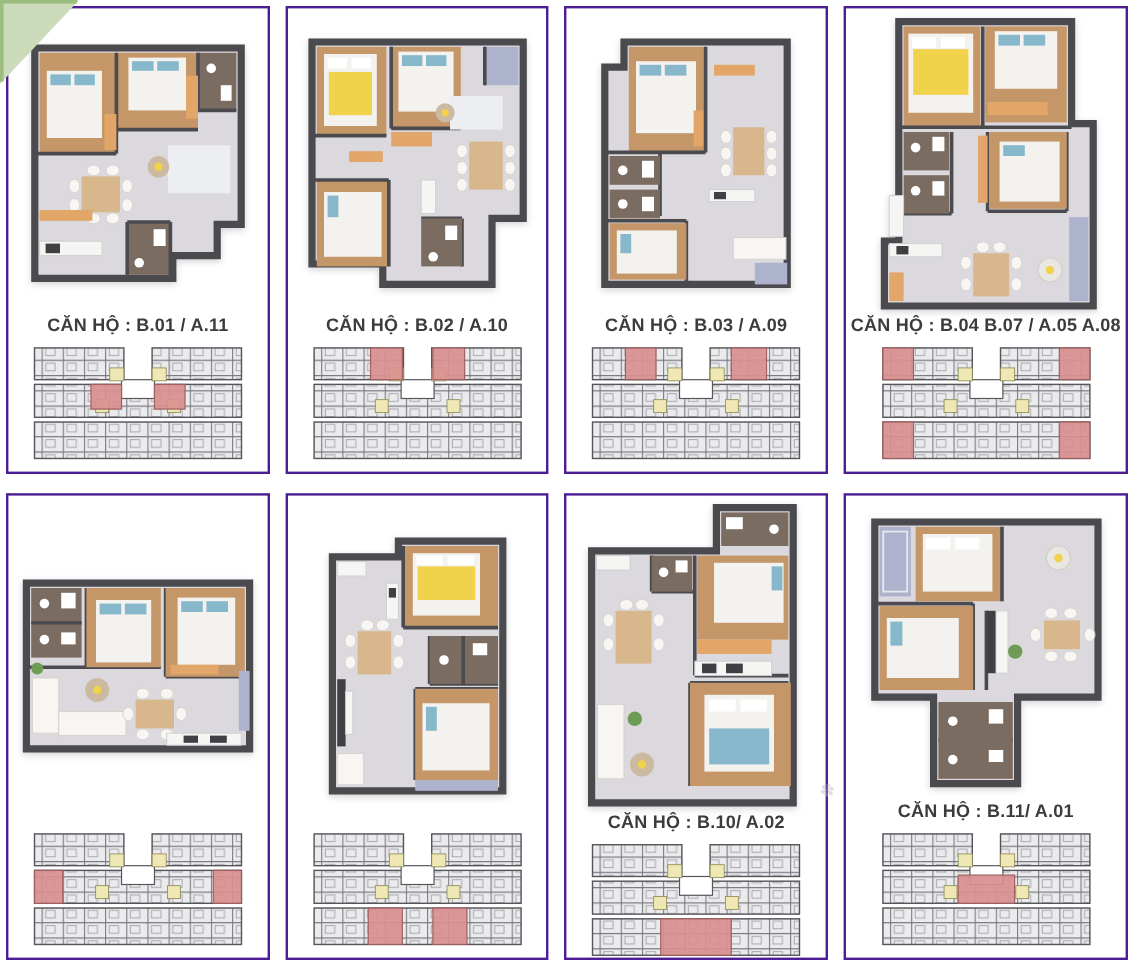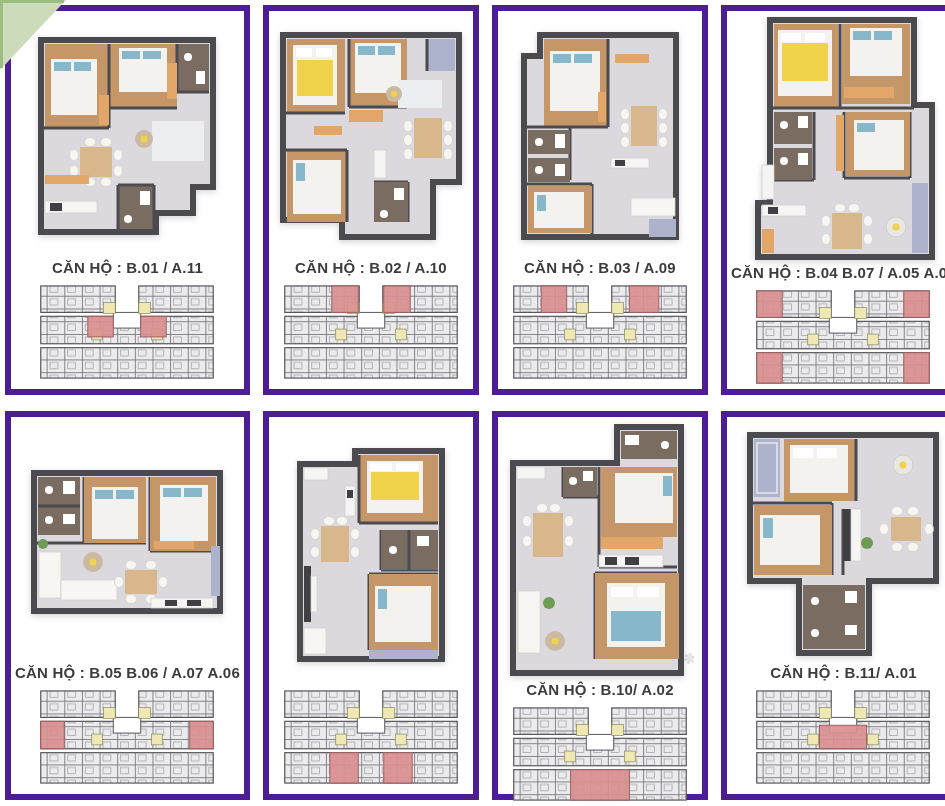--- a/index.html
+++ b/index.html
@@ -1,19 +1,19 @@
 <!DOCTYPE html>
 <html><head>
 <meta charset="utf-8">
 <style>
   html,body{margin:0;padding:0;background:#ffffff;}
   .page{position:relative;width:945px;height:806px;box-sizing:border-box;background:#ffffff;
         padding:5px;display:grid;grid-template-columns:repeat(4,1fr);grid-template-rows:390px 389px;
         gap:16px 13px;font-family:"Liberation Sans","DejaVu Sans",sans-serif;overflow:hidden;}
-  .card{margin:0;border:6px solid #4c1d95;background:#ffffff;box-sizing:border-box;
+  .card{margin:0;border:2px solid #4c1d95;background:#ffffff;box-sizing:border-box;
         display:flex;flex-direction:column;align-items:center;padding:4px 4px 8px 4px;}
   .plan{flex:1;display:flex;align-items:center;justify-content:center;width:100%;}
   .plan svg{filter:drop-shadow(0 2px 3px rgba(60,60,60,.22));}
   .unit-label{font-weight:bold;font-size:15px;letter-spacing:.2px;color:#3c3c3e;margin:2px 0 7px 0;
         white-space:nowrap;}
   .keyplan{width:196px;height:98px;flex:0 0 auto;}
   
   .tri{position:absolute;left:0;top:0;width:66px;height:70px;background:#ccdcba;
        clip-path:polygon(0 0,100% 0,0 100%);z-index:9;}
   .tri-edge-top{position:absolute;left:0;top:0;width:64px;height:3px;background:#9bbd80;z-index:10;}
@@ -320,21 +320,20 @@
           <ellipse class="ch" cx="122" cy="131" rx="5.5" ry="4.5"></ellipse>
         <ellipse class="ch" cx="90" cy="114" rx="4.5" ry="5.5"></ellipse>
           <ellipse class="ch" cx="134" cy="114" rx="4.5" ry="5.5"></ellipse>
         <rect class="ct" x="122" y="130" width="62" height="10"></rect>
         <rect class="dk" x="136" y="132" width="12" height="6"></rect>
           <rect class="dk" x="158" y="132" width="14" height="6"></rect>
         <rect class="bal" x="182" y="78" width="9" height="50"></rect>
         <rect class="fn" x="125" y="73" width="40" height="8"></rect>
       </svg>
     </div>
-    <figcaption class="unit-label">CĂN HỘ : B.05 B.06 / A.07 A.06</figcaption>
     <svg class="keyplan" viewBox="0 0 200 100">
         <defs>
           <pattern id="kp4" width="18" height="13" patternUnits="userSpaceOnUse">
             <rect x="0" y="0" width="18" height="13" fill="#ebeaed"></rect>
             <path d="M0 .5H18M.5 0V13" stroke="#77777d" stroke-width="0.9" fill="none"></path>
             <rect x="3.5" y="3" width="8" height="6.5" fill="none" stroke="#9a9aa0" stroke-width="0.7"></rect>
           </pattern>
         </defs>
         <rect x="12" y="3" width="76" height="27" fill="url(#kp4)" stroke="#55555a" stroke-width="1.2"></rect>
         <rect x="112" y="3" width="76" height="27" fill="url(#kp4)" stroke="#55555a" stroke-width="1.2"></rect>

